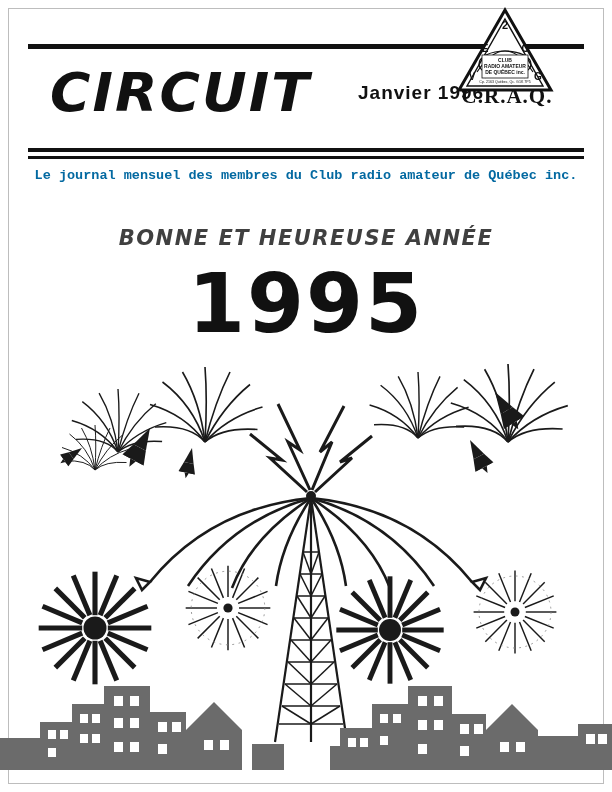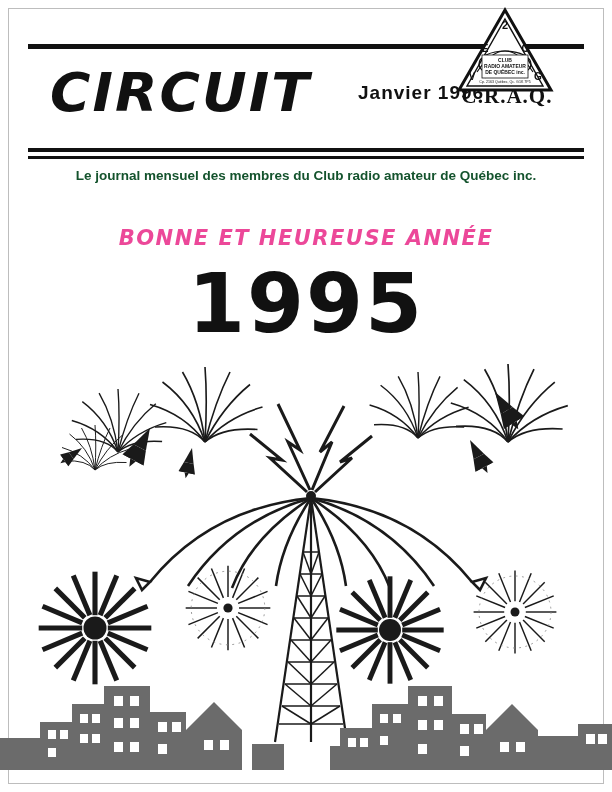--- a/index.html
+++ b/index.html
@@ -96,38 +96,38 @@
     letter-spacing: 1px;
     color: #111;
   }
   
   .subtitle {
     position: absolute;
     left: 0;
     top: 168px;
     width: 612px;
     text-align: center;
-    font-family: Liberation Sans, sans-serif;
+    font-family: Liberation Mono, monospace;
     font-size: 13.5px;
     font-weight: bold;
-    color: #14532d;
+    color: #0369a1;
   }
   
   .greeting {
     position: absolute;
     left: 0;
     top: 226px;
     width: 612px;
     text-align: center;
     font-family: "DejaVu Sans", sans-serif;
     font-size: 21px;
     font-weight: bold;
     font-style: italic;
     letter-spacing: 1.5px;
-    color: #ec4899;
+    color: #404040;
   }
   .year {
     position: absolute;
     left: 0;
     top: 256px;
     width: 612px;
     text-align: center;
     font-family: "DejaVu Sans", sans-serif;
     font-size: 82px;
     font-weight: bold;

